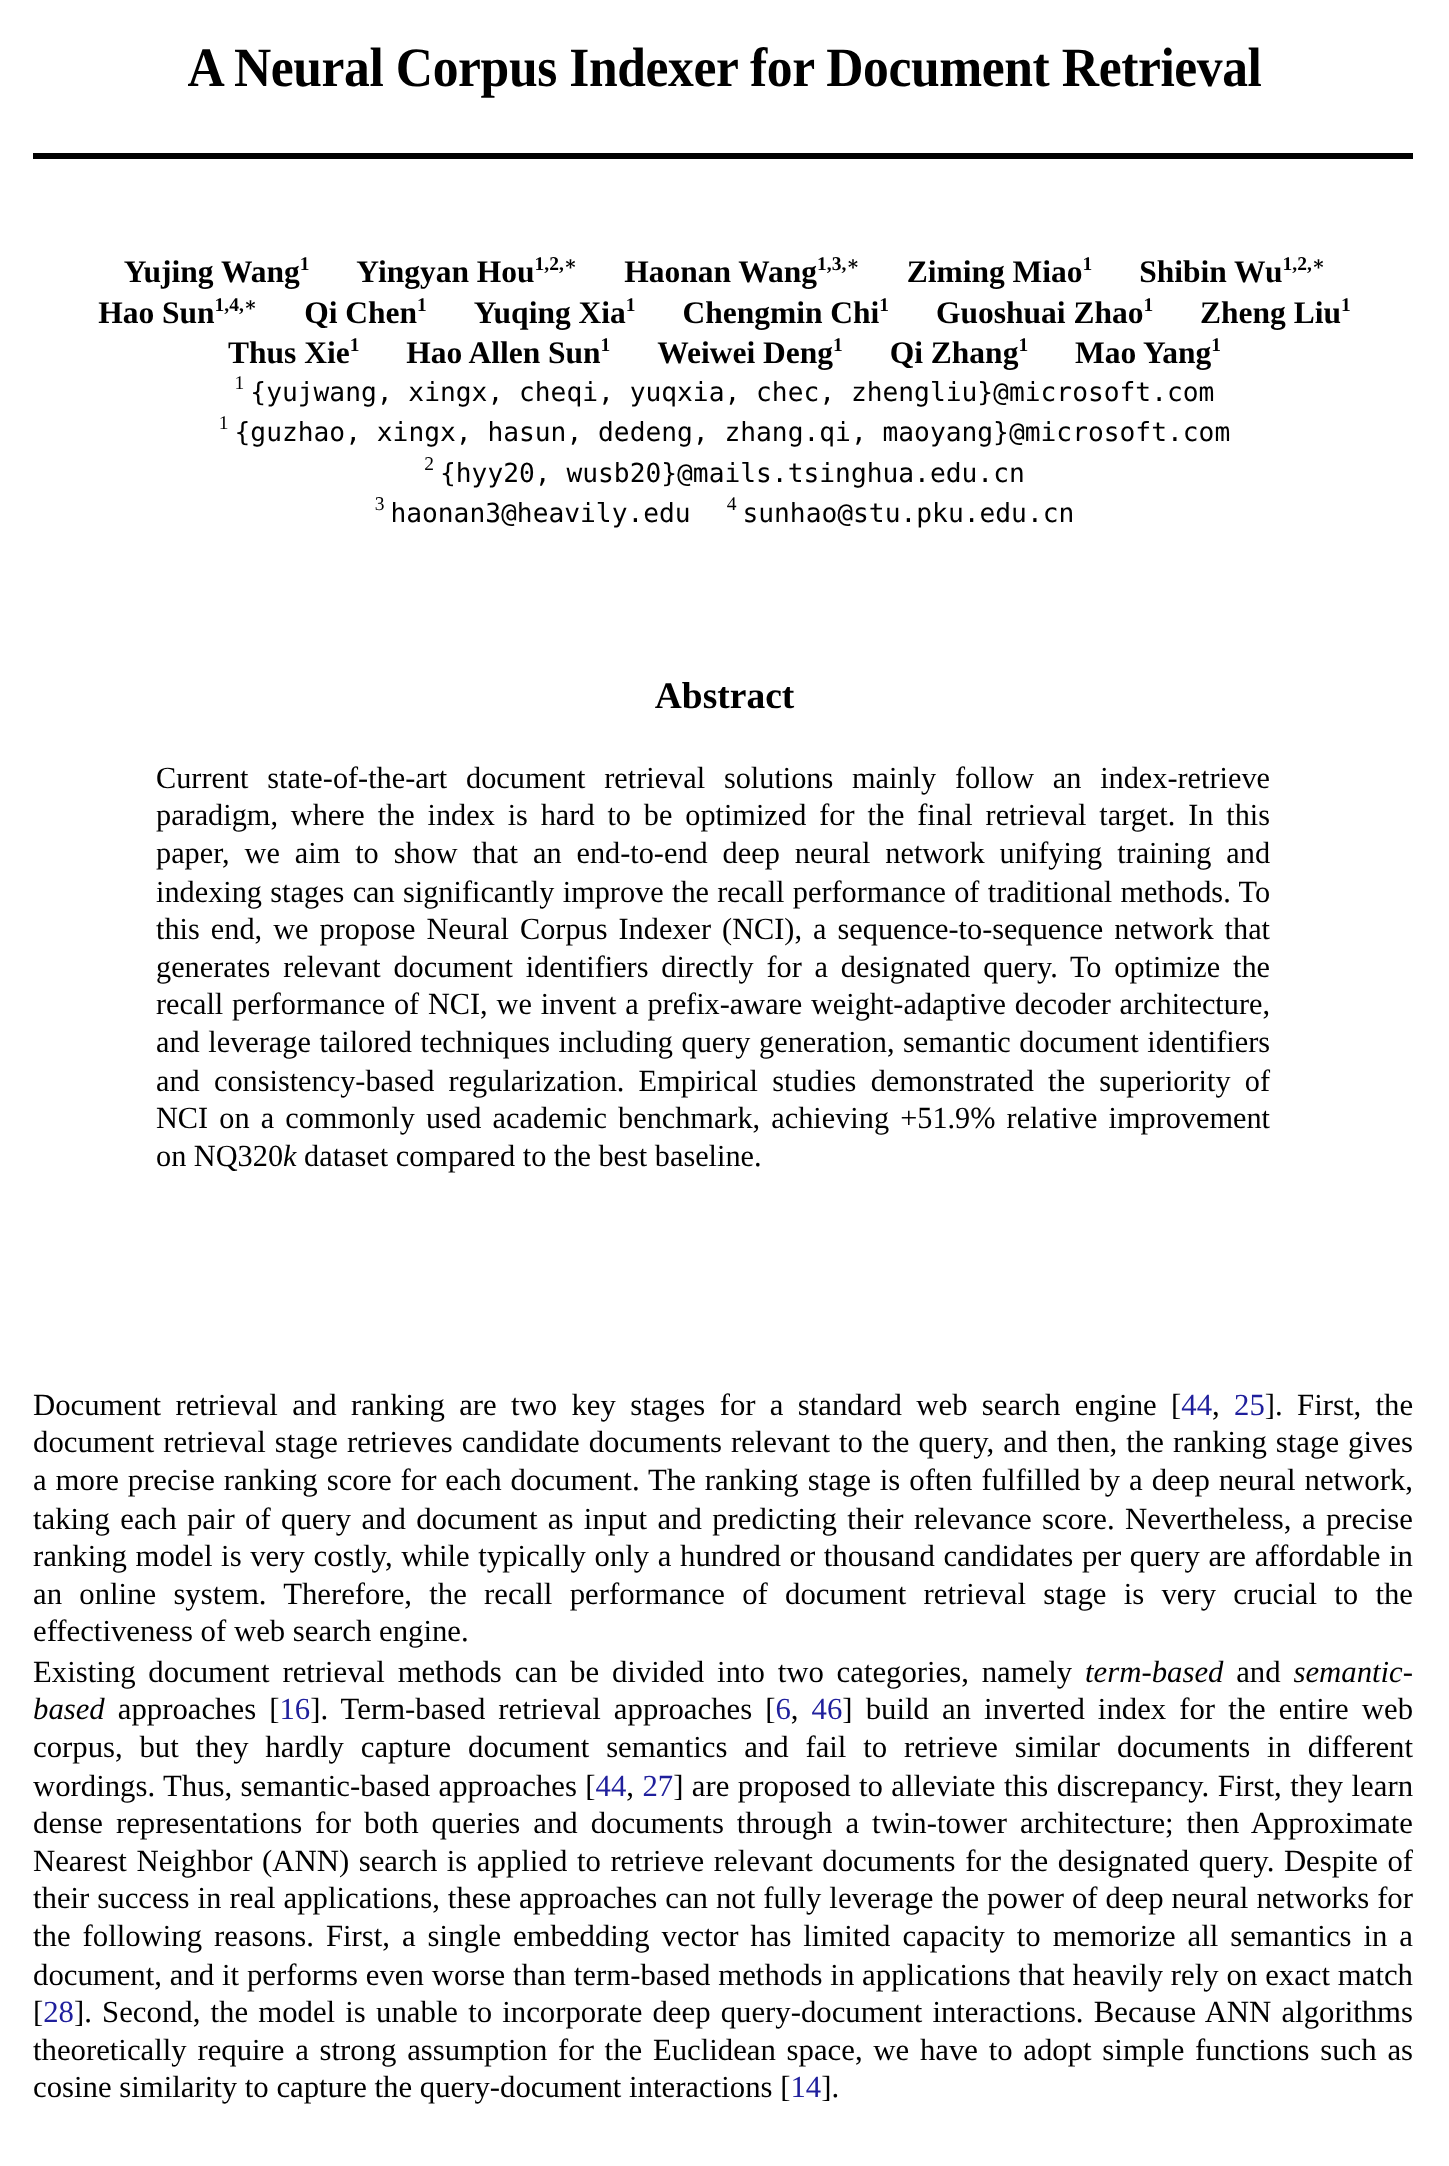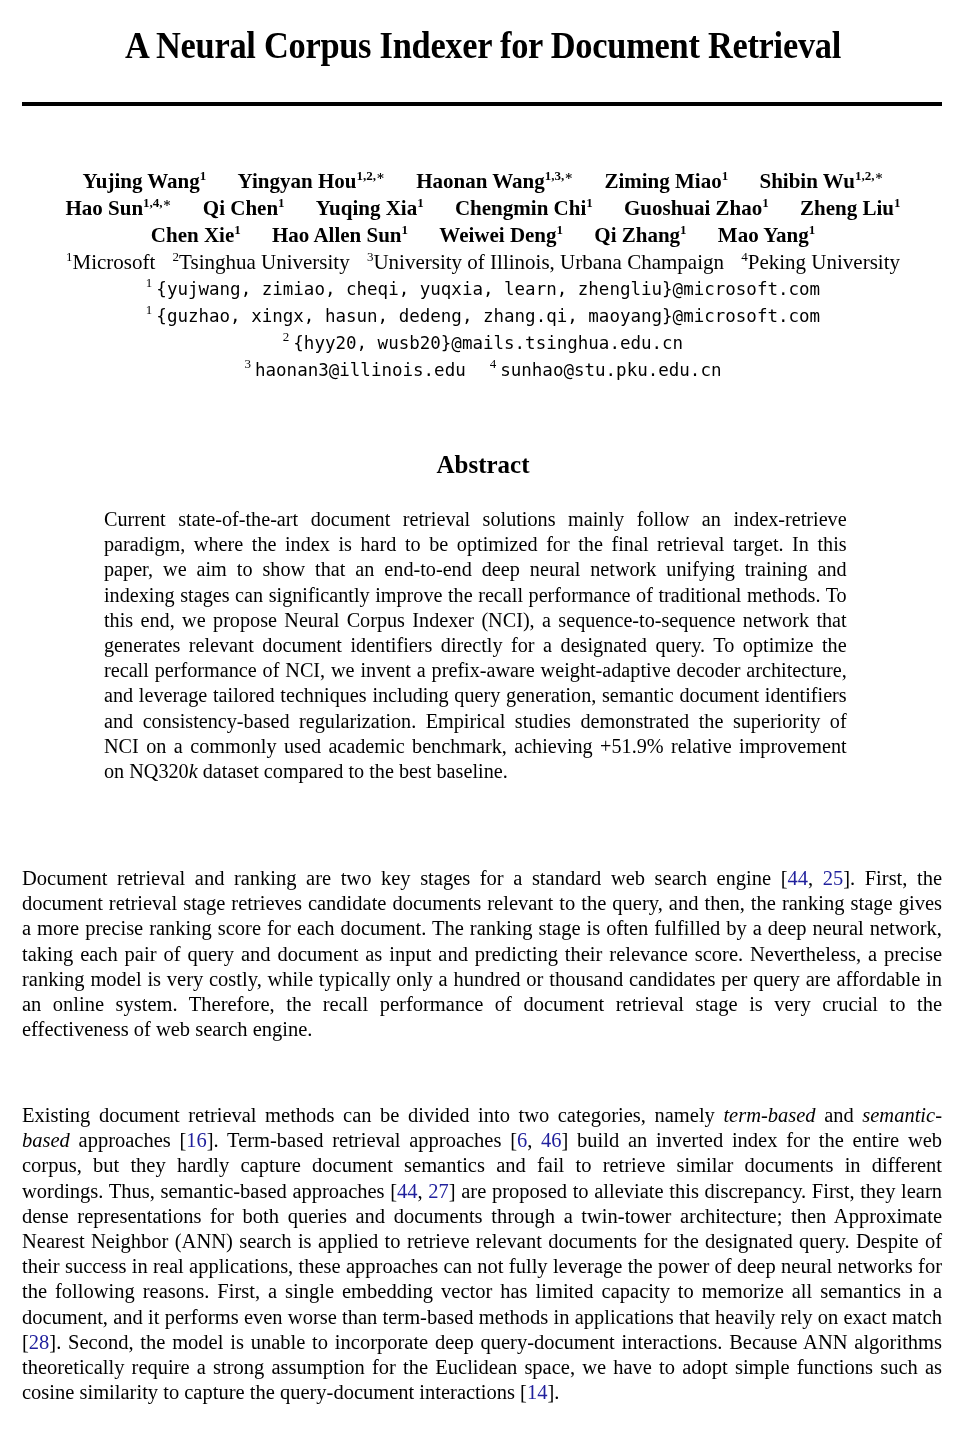--- a/index.html
+++ b/index.html
@@ -34,21 +34,21 @@
     font-size: 20.5px; line-height: 25.2px; text-align: justify;
     transform: scaleX(0.985); transform-origin: left;
   }
   .section-head {
     position: absolute; left: 22px; top: 854px; font-weight: bold; font-size: 26px; line-height: 36px;
   }
   .section-head .num { display: inline-block; width: 42px; }
   .body-text {
     position: absolute; left: 22px; width: 920px; font-size: 20.5px; line-height: 25.2px; text-align: justify;
   }
-  .p1 { top: 866px; }
+  .p1 { top: 925px; }
   .p2 { top: 1103px; }
   .cite { color: #1f1f9c; }
   em { font-style: italic; }
 </style>
 </head>
 <body>
 
 <div class="page">
 
   <div class="title">A Neural Corpus Indexer for Document Retrieval</div>
@@ -64,36 +64,30 @@
     </div>
     <div class="author-line">
       <span class="a"><span>Hao Sun</span><sup class="n">1,4,∗</sup></span>
       <span class="a"><span>Qi Chen</span><sup class="n">1</sup></span>
       <span class="a"><span>Yuqing Xia</span><sup class="n">1</sup></span>
       <span class="a"><span>Chengmin Chi</span><sup class="n">1</sup></span>
       <span class="a"><span>Guoshuai Zhao</span><sup class="n">1</sup></span>
       <span class="a"><span>Zheng Liu</span><sup class="n">1</sup></span>
     </div>
     <div class="author-line">
-      <span class="a"><span>Chen Xie</span><sup class="n">1</sup></span>
+      <span class="a"><span>Thus Xie</span><sup class="n">1</sup></span>
       <span class="a"><span>Hao Allen Sun</span><sup class="n">1</sup></span>
       <span class="a"><span>Weiwei Deng</span><sup class="n">1</sup></span>
       <span class="a"><span>Qi Zhang</span><sup class="n">1</sup></span>
       <span class="a"><span>Mao Yang</span><sup class="n">1</sup></span>
     </div>
-    <div class="affil">
-      <span class="af"><sup>1</sup><span>Microsoft</span></span>
-      <span class="af"><sup>2</sup><span>Tsinghua University</span></span>
-      <span class="af"><sup>3</sup><span>University of Illinois, Urbana Champaign</span></span>
-      <span class="af"><sup>4</sup><span>Peking University</span></span>
-    </div>
-    <div class="email"><sup>1</sup><span>{yujwang, zimiao, cheqi, yuqxia, learn, zhengliu}@microsoft.com</span></div>
+    <div class="email"><sup>1</sup><span>{yujwang, xingx, cheqi, yuqxia, chec, zhengliu}@microsoft.com</span></div>
     <div class="email"><sup>1</sup><span>{guzhao, xingx, hasun, dedeng, zhang.qi, maoyang}@microsoft.com</span></div>
     <div class="email"><sup>2</sup><span>{hyy20, wusb20}@mails.tsinghua.edu.cn</span></div>
-    <div class="email"><sup>3</sup><span>haonan3@illinois.edu</span><span class="gap"></span><sup>4</sup><span>sunhao@stu.pku.edu.cn</span></div>
+    <div class="email"><sup>3</sup><span>haonan3@heavily.edu</span><span class="gap"></span><sup>4</sup><span>sunhao@stu.pku.edu.cn</span></div>
   </div>
 
   <div class="abstract-title">Abstract</div>
   <div class="abstract"><span>Current state-of-the-art document retrieval solutions mainly follow an index-retrieve paradigm, where the index is hard to be optimized for the final retrieval target.  In this paper, we aim to show that an end-to-end deep neural network unifying training and indexing stages can significantly improve the recall performance of traditional methods.  To this end, we propose Neural Corpus Indexer (NCI), a sequence-to-sequence network that generates relevant document identifiers directly for a designated query.  To optimize the recall performance of NCI, we invent a prefix-aware weight-adaptive decoder architecture, and leverage tailored techniques including query generation, semantic document identifiers and consistency-based regularization.  Empirical studies demonstrated the superiority of NCI on a commonly used academic benchmark, achieving +51.9% relative improvement on NQ320</span><em>k</em><span> dataset compared to the best baseline.</span></div>
 
 
   <div class="body-text p1"><span>Document retrieval and ranking are two key stages for a standard web search engine [</span><a class="cite">44</a><span>, </span><a class="cite">25</a><span>]. First, the document retrieval stage retrieves candidate documents relevant to the query, and then, the ranking stage gives a more precise ranking score for each document. The ranking stage is often fulfilled by a deep neural network, taking each pair of query and document as input and predicting their relevance score. Nevertheless, a precise ranking model is very costly, while typically only a hundred or thousand candidates per query are affordable in an online system.  Therefore, the recall performance of document retrieval stage is very crucial to the effectiveness of web search engine.</span></div>
 
   <div class="body-text p2"><span>Existing document retrieval methods can be divided into two categories, namely </span><em>term-based</em><span> and </span><em>semantic-based</em><span> approaches [</span><a class="cite">16</a><span>].  Term-based retrieval approaches [</span><a class="cite">6</a><span>, </span><a class="cite">46</a><span>] build an inverted index for the entire web corpus, but they hardly capture document semantics and fail to retrieve similar documents in different wordings.  Thus, semantic-based approaches [</span><a class="cite">44</a><span>, </span><a class="cite">27</a><span>] are proposed to alleviate this discrepancy. First, they learn dense representations for both queries and documents through a twin-tower architecture; then Approximate Nearest Neighbor (ANN) search is applied to retrieve relevant documents for the designated query.  Despite of their success in real applications, these approaches can not fully leverage the power of deep neural networks for the following reasons.  First, a single embedding vector has limited capacity to memorize all semantics in a document, and it performs even worse than term-based methods in applications that heavily rely on exact match [</span><a class="cite">28</a><span>]. Second, the model is unable to incorporate deep query-document interactions.  Because ANN algorithms theoretically require a strong assumption for the Euclidean space, we have to adopt simple functions such as cosine similarity to capture the query-document interactions [</span><a class="cite">14</a><span>].</span></div>
 

